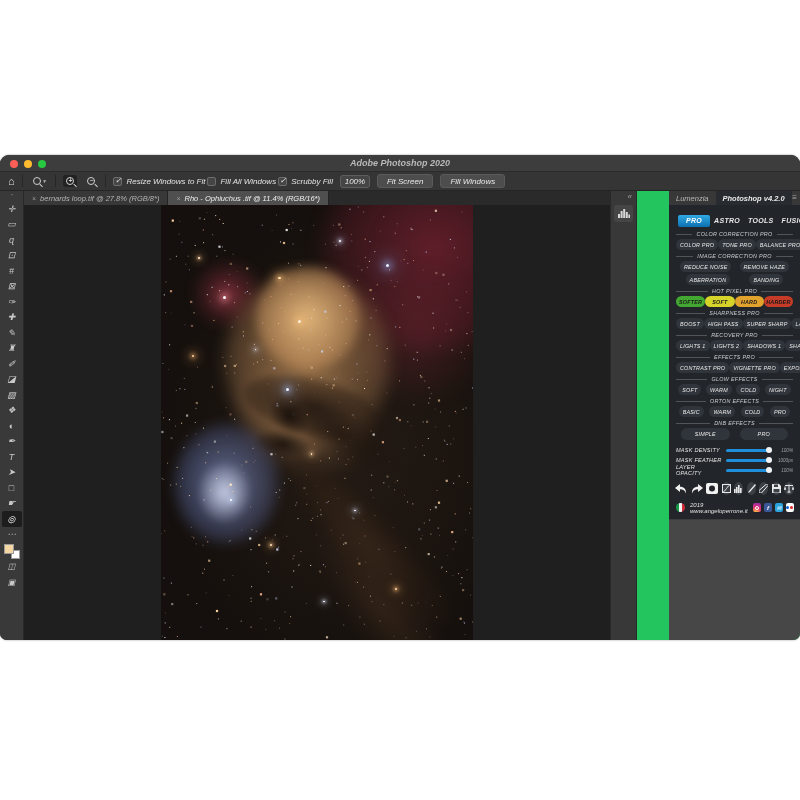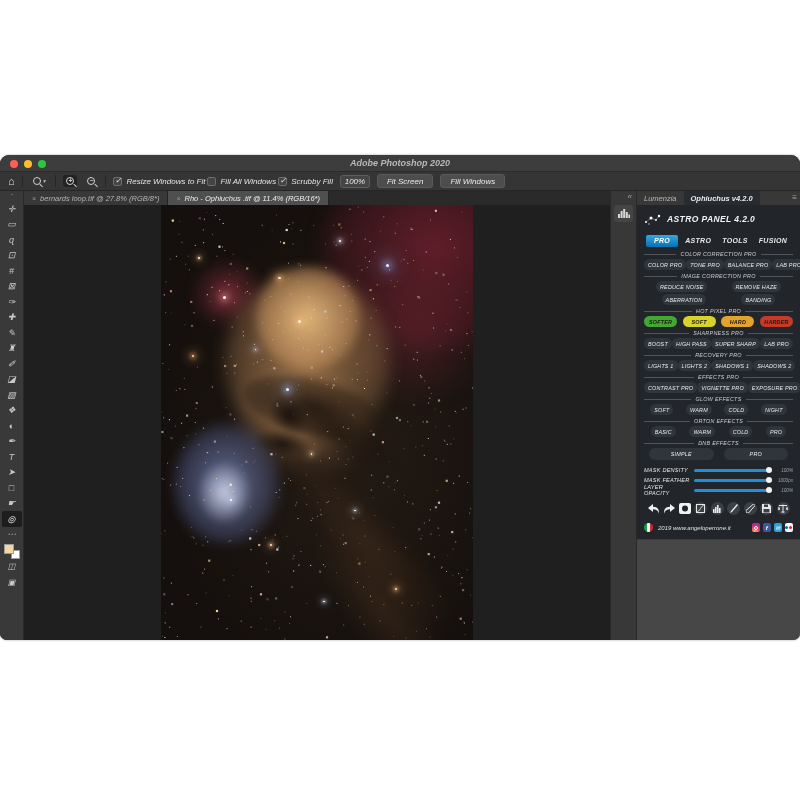--- a/index.html
+++ b/index.html
@@ -81,21 +81,21 @@
   .starlayer { position:absolute; left:0; top:0; width:1px; height:1px; background:transparent; }
   .bright-star { position:absolute; border-radius:50%; }
 
   
   .dock { width:27px; background:#383838; border-left:1px solid #292929; border-right:1px solid #292929;
     flex:none; display:flex; flex-direction:column; align-items:center; }
   .dock-collapse { align-self:flex-end; font-size:8px; color:#a5a5a5; padding:1px 4px 0 0; height:12px; }
   .dock-btn { width:19px; height:17px; background:#454545; border-radius:3px; display:flex; align-items:center; justify-content:center; margin-top:2px; }
 
   
-  .panel-col { width:163px; flex:none; display:flex; flex-direction:column; background:#22c55e; }
+  .panel-col { width:163px; flex:none; display:flex; flex-direction:column; background:#22c55e;padding-left:32px; }
   .paneltabs { height:14px; background:#383838; display:flex; align-items:stretch; flex:none; position:relative; }
   .paneltab { display:flex; align-items:center; padding:0 7px; font-size:7.5px; color:#b8b8b8; white-space:nowrap; }
   .paneltab.active { background:#282c30; color:#e9e9e9; font-weight:bold; }
   .panel-menu { position:absolute; right:3px; top:2px; font-size:8px; color:#aaa; }
   .astro-body { background:#22262b; padding:4px 7px 5px 7px; flex:none; }
   .astro-head { display:flex; align-items:center; gap:6px; height:20px; }
   .astro-title { color:#f2f2f2; font-size:8.5px; font-weight:bold; letter-spacing:.4px; }
   .nav-tabs { display:flex; align-items:center; justify-content:space-between; margin:4px 2px 2px 2px; height:15px; }
   .nav-tab { color:#e8e8e8; font-size:7px; font-weight:bold; letter-spacing:.3px; padding:2px 4px; }
   .nav-tab.active { background:linear-gradient(#2faae3,#0d6fb0); border-radius:2px; padding:2.5px 8px; color:#fff; }
@@ -270,37 +270,24 @@
           <rect x="5.2" y="0" width="2" height="9" fill="#d8d8d8"></rect>
           <rect x="7.8" y="3" width="2" height="6" fill="#d8d8d8"></rect>
           <rect x="10.4" y="5.5" width="1.6" height="3.5" fill="#d8d8d8"></rect>
         </svg>
       </div>
     </div>
 
     <div class="panel-col">
       <div class="paneltabs" id="panelTabs">
           <div class="paneltab">Lumenzia</div>
-          <div class="paneltab active">Ophiuchus v4.2.0</div>
+          <div class="paneltab active">Photoshop v4.2.0</div>
           <span class="panel-menu">≡</span>
         </div>
       <div class="astro-body">
-        <div class="astro-head">
-          <svg width="17" height="13" viewBox="0 0 17 13">
-            <line x1="2" y1="9" x2="7" y2="5" stroke="#9fb4c4" stroke-width="0.5"></line>
-            <line x1="7" y1="5" x2="12" y2="7" stroke="#9fb4c4" stroke-width="0.5"></line>
-            <line x1="12" y1="7" x2="15" y2="3" stroke="#9fb4c4" stroke-width="0.5"></line>
-            <circle cx="2" cy="9" r="1.1" fill="#e8eef4"></circle>
-            <circle cx="7" cy="5" r="1.5" fill="#ffffff"></circle>
-            <circle cx="12" cy="7" r="1" fill="#e8eef4"></circle>
-            <circle cx="15" cy="3" r="1.2" fill="#ffffff"></circle>
-            <circle cx="5" cy="11" r="0.7" fill="#cdd8e0"></circle>
-          </svg>
-          <span class="astro-title">ASTRO PANEL 4.2.0</span>
-        </div>
         <div class="nav-tabs" id="navTabs">
             <span class="nav-tab active">PRO</span>
             <span class="nav-tab">ASTRO</span>
             <span class="nav-tab">TOOLS</span>
             <span class="nav-tab">FUSION</span>
           </div>
         <div id="sections">
             <div class="sec-title">COLOR CORRECTION PRO</div>
             <div class="btn-row">
               <span class="p-btn">COLOR PRO</span>

